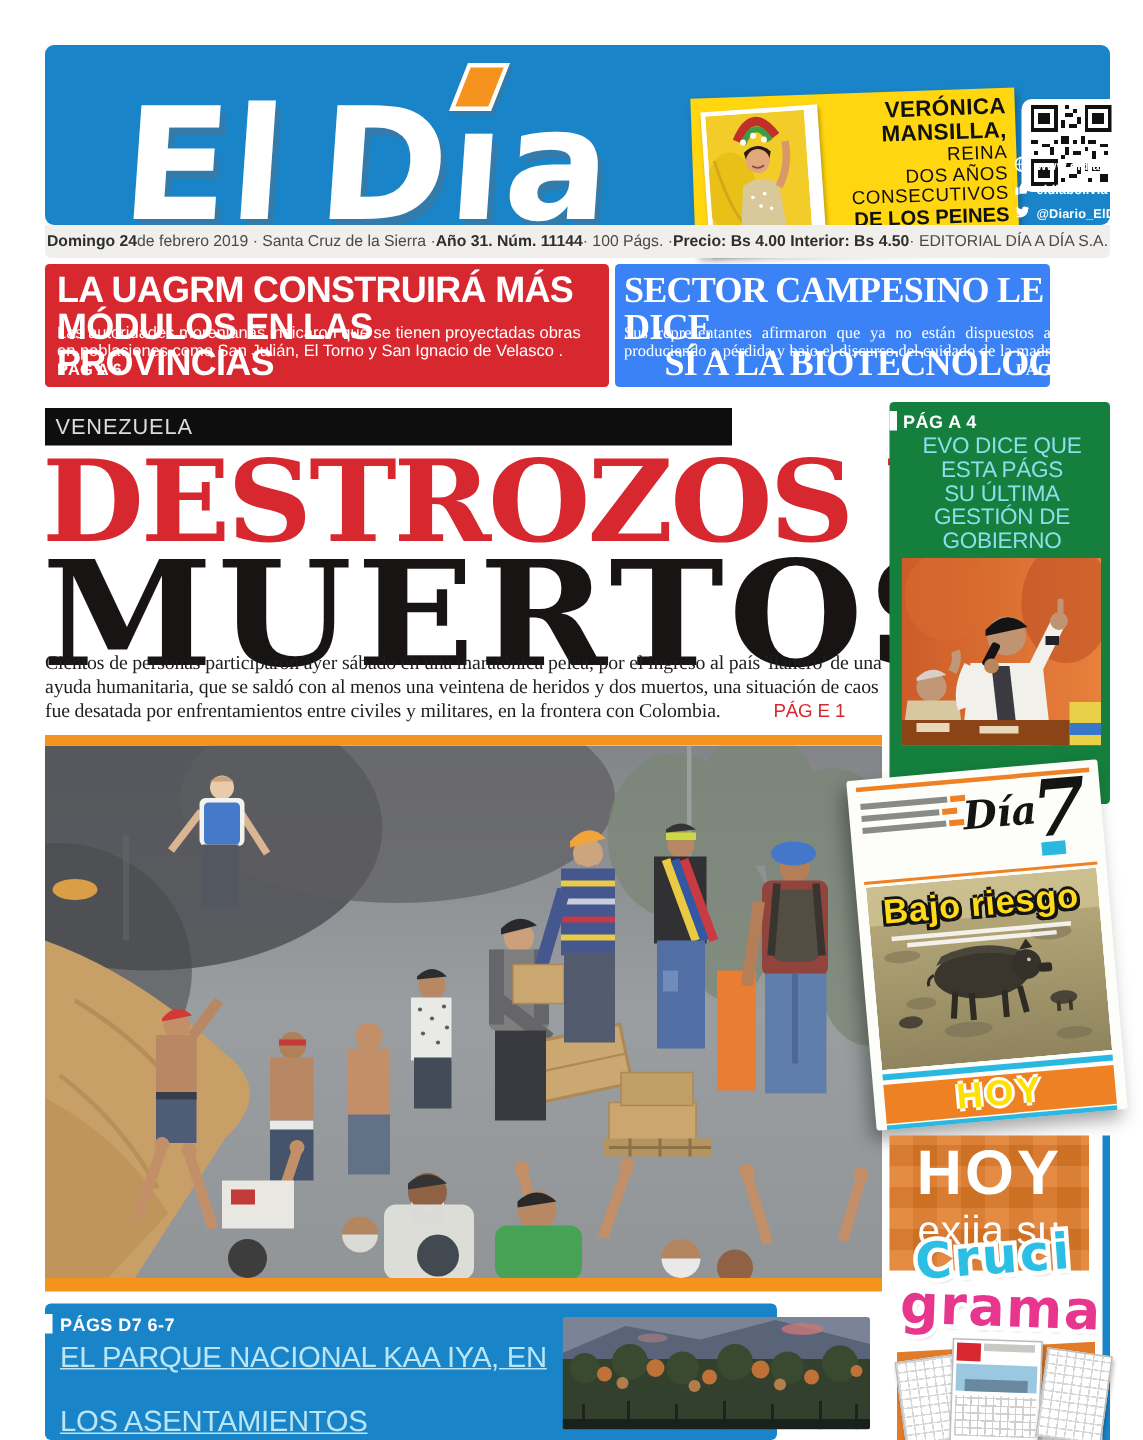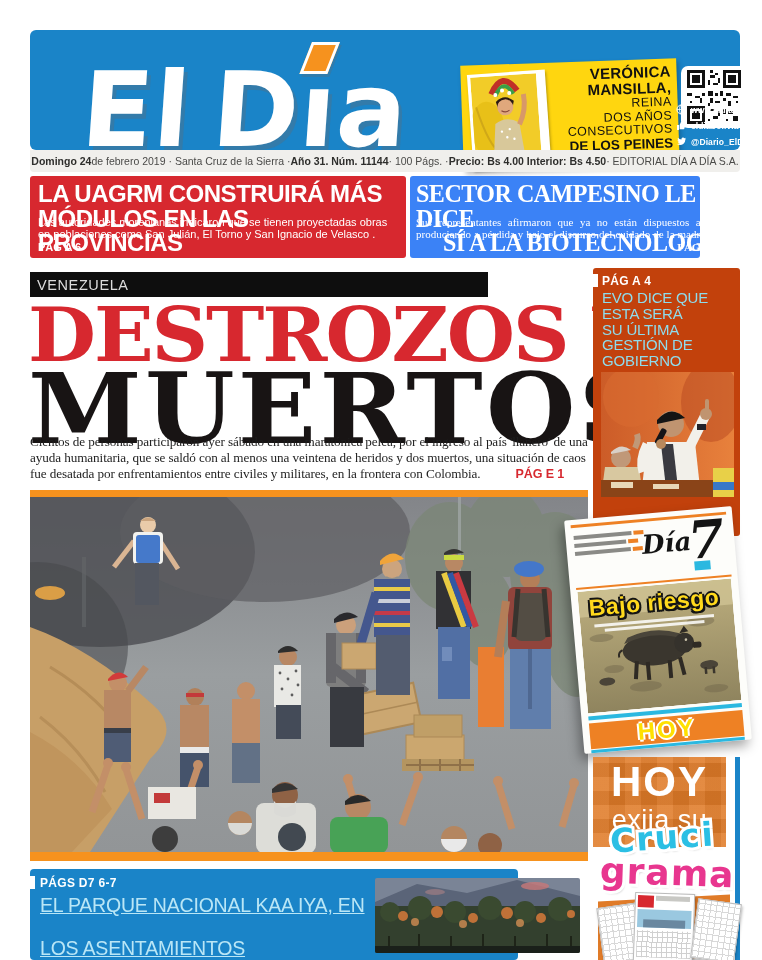--- a/index.html
+++ b/index.html
@@ -49,37 +49,37 @@
   
   #kicker{left:30px;top:272px;width:458px;height:25px;background:#0e0e0e;color:#fff;
           display:flex;align-items:center;padding-left:7px;box-sizing:border-box;
           font-size:14.5px;font-weight:bold;letter-spacing:.6px;white-space:pre;}
   #kicker .lt{font-weight:normal;color:#dcdcdc;}
   .bighead{font-family:"DejaVu Serif",serif;font-weight:bold;transform-origin:0 0;white-space:nowrap;}
   #head1{left:28px;top:291px;font-size:74px;color:#d7282f;transform:scale(1.06,1.02);letter-spacing:-2px;}
   #head2{left:28px;top:352px;font-size:97px;color:#181414;transform:scale(1.06,1.0);letter-spacing:3px;}
   #lede{left:30px;top:434px;width:558px;font-family:"Liberation Serif",serif;font-size:13.2px;
         line-height:1.2;color:#1e1e1e;letter-spacing:-.1px;}
-  #lede .pref{color:#d7282f;font-weight:bold;font-family:"Liberation Sans",sans-serif;font-size:12.5px;padding-left:32px;}
+  #lede .pref{color:#d7282f;font-weight:normal;font-family:"Liberation Sans",sans-serif;font-size:12.5px;padding-left:32px;}
   #rule-orange{left:30px;top:490px;width:558px;height:7px;background:#f6921e;}
 
   
   #main-photo{left:30px;top:497px;width:558px;height:355px;overflow:hidden;}
   #bar-under-photo{left:30px;top:852px;width:558px;height:9px;background:#f6921e;}
 
   
   #bottom-box{left:30px;top:869px;width:488px;height:91px;background:#1a84c8;border-radius:4px;}
   .notch{position:absolute;left:0;width:5px;height:13px;background:#fff;}
   .pageref{position:absolute;color:#fff;font-weight:bold;font-size:12px;letter-spacing:.3px;}
   #bottom-head{position:absolute;left:10px;top:26px;width:330px;color:#b9e6f6;font-size:19.5px;
                line-height:1.1;letter-spacing:-.2px;text-decoration:underline;}
   #bottom-photo{left:345px;top:9px;width:205px;height:75px;overflow:hidden;border-radius:2px;}
 
   
-  #evo-box{left:593px;top:268px;width:147px;height:268px;background:#c2410c;border-radius:3px;}
+  #evo-box{left:593px;top:268px;width:147px;height:268px;background:#15803d;border-radius:3px;text-align:center;}
   #evo-head{position:absolute;left:9px;top:22px;width:132px;color:#8fdcec;font-size:15px;
             line-height:1.05;letter-spacing:-.2px;}
   #evo-photo{left:8px;top:104px;width:133px;height:125px;overflow:hidden;}
 
   
   #dia7{left:574px;top:513px;width:168px;height:234px;background:#fdfdfa;transform:rotate(-5deg);
         box-shadow:-4px 6px 12px rgba(0,0,0,.35);border-radius:2px;}
   #dia7-toprule{position:absolute;left:6px;top:5px;width:156px;height:3px;background:#ee8124;}
   .teaser{position:absolute;left:8px;height:4px;background:#8a8a86;}
   .teaser .pg{position:absolute;right:-12px;top:0;width:10px;height:4px;background:#ee8124;}
@@ -517,21 +517,21 @@
           </g>
         <rect y="68" width="205" height="7" fill="#1a201a"></rect>
       </svg>
     </div>
   </div>
 
   <div class="abs" id="evo-box">
     <div class="notch" style="top:6px;"></div>
     <div class="pageref" style="left:9px;top:6px;">PÁG A 4</div>
     <div id="evo-head">
-      <span>EVO DICE QUE</span><br><span>ESTA SERÁ</span><br><span>SU ÚLTIMA</span><br><span>GESTIÓN DE</span><br><span>GOBIERNO</span>
+      <span>EVO DICE QUE</span><br><span>ESTA PÁGS</span><br><span>SU ÚLTIMA</span><br><span>GESTIÓN DE</span><br><span>GOBIERNO</span>
     </div>
     <div class="abs" id="evo-photo">
       <svg width="133" height="125" viewBox="0 0 133 125" preserveAspectRatio="none">
         <defs>
             <linearGradient id="evbg" x1="0" y1="0" x2="1" y2="0">
               <stop offset="0" stop-color="#cc5c28"></stop>
               <stop offset="1" stop-color="#e8813c"></stop>
             </linearGradient>
           </defs>
         <rect width="133" height="125" fill="url(#evbg)"></rect>

